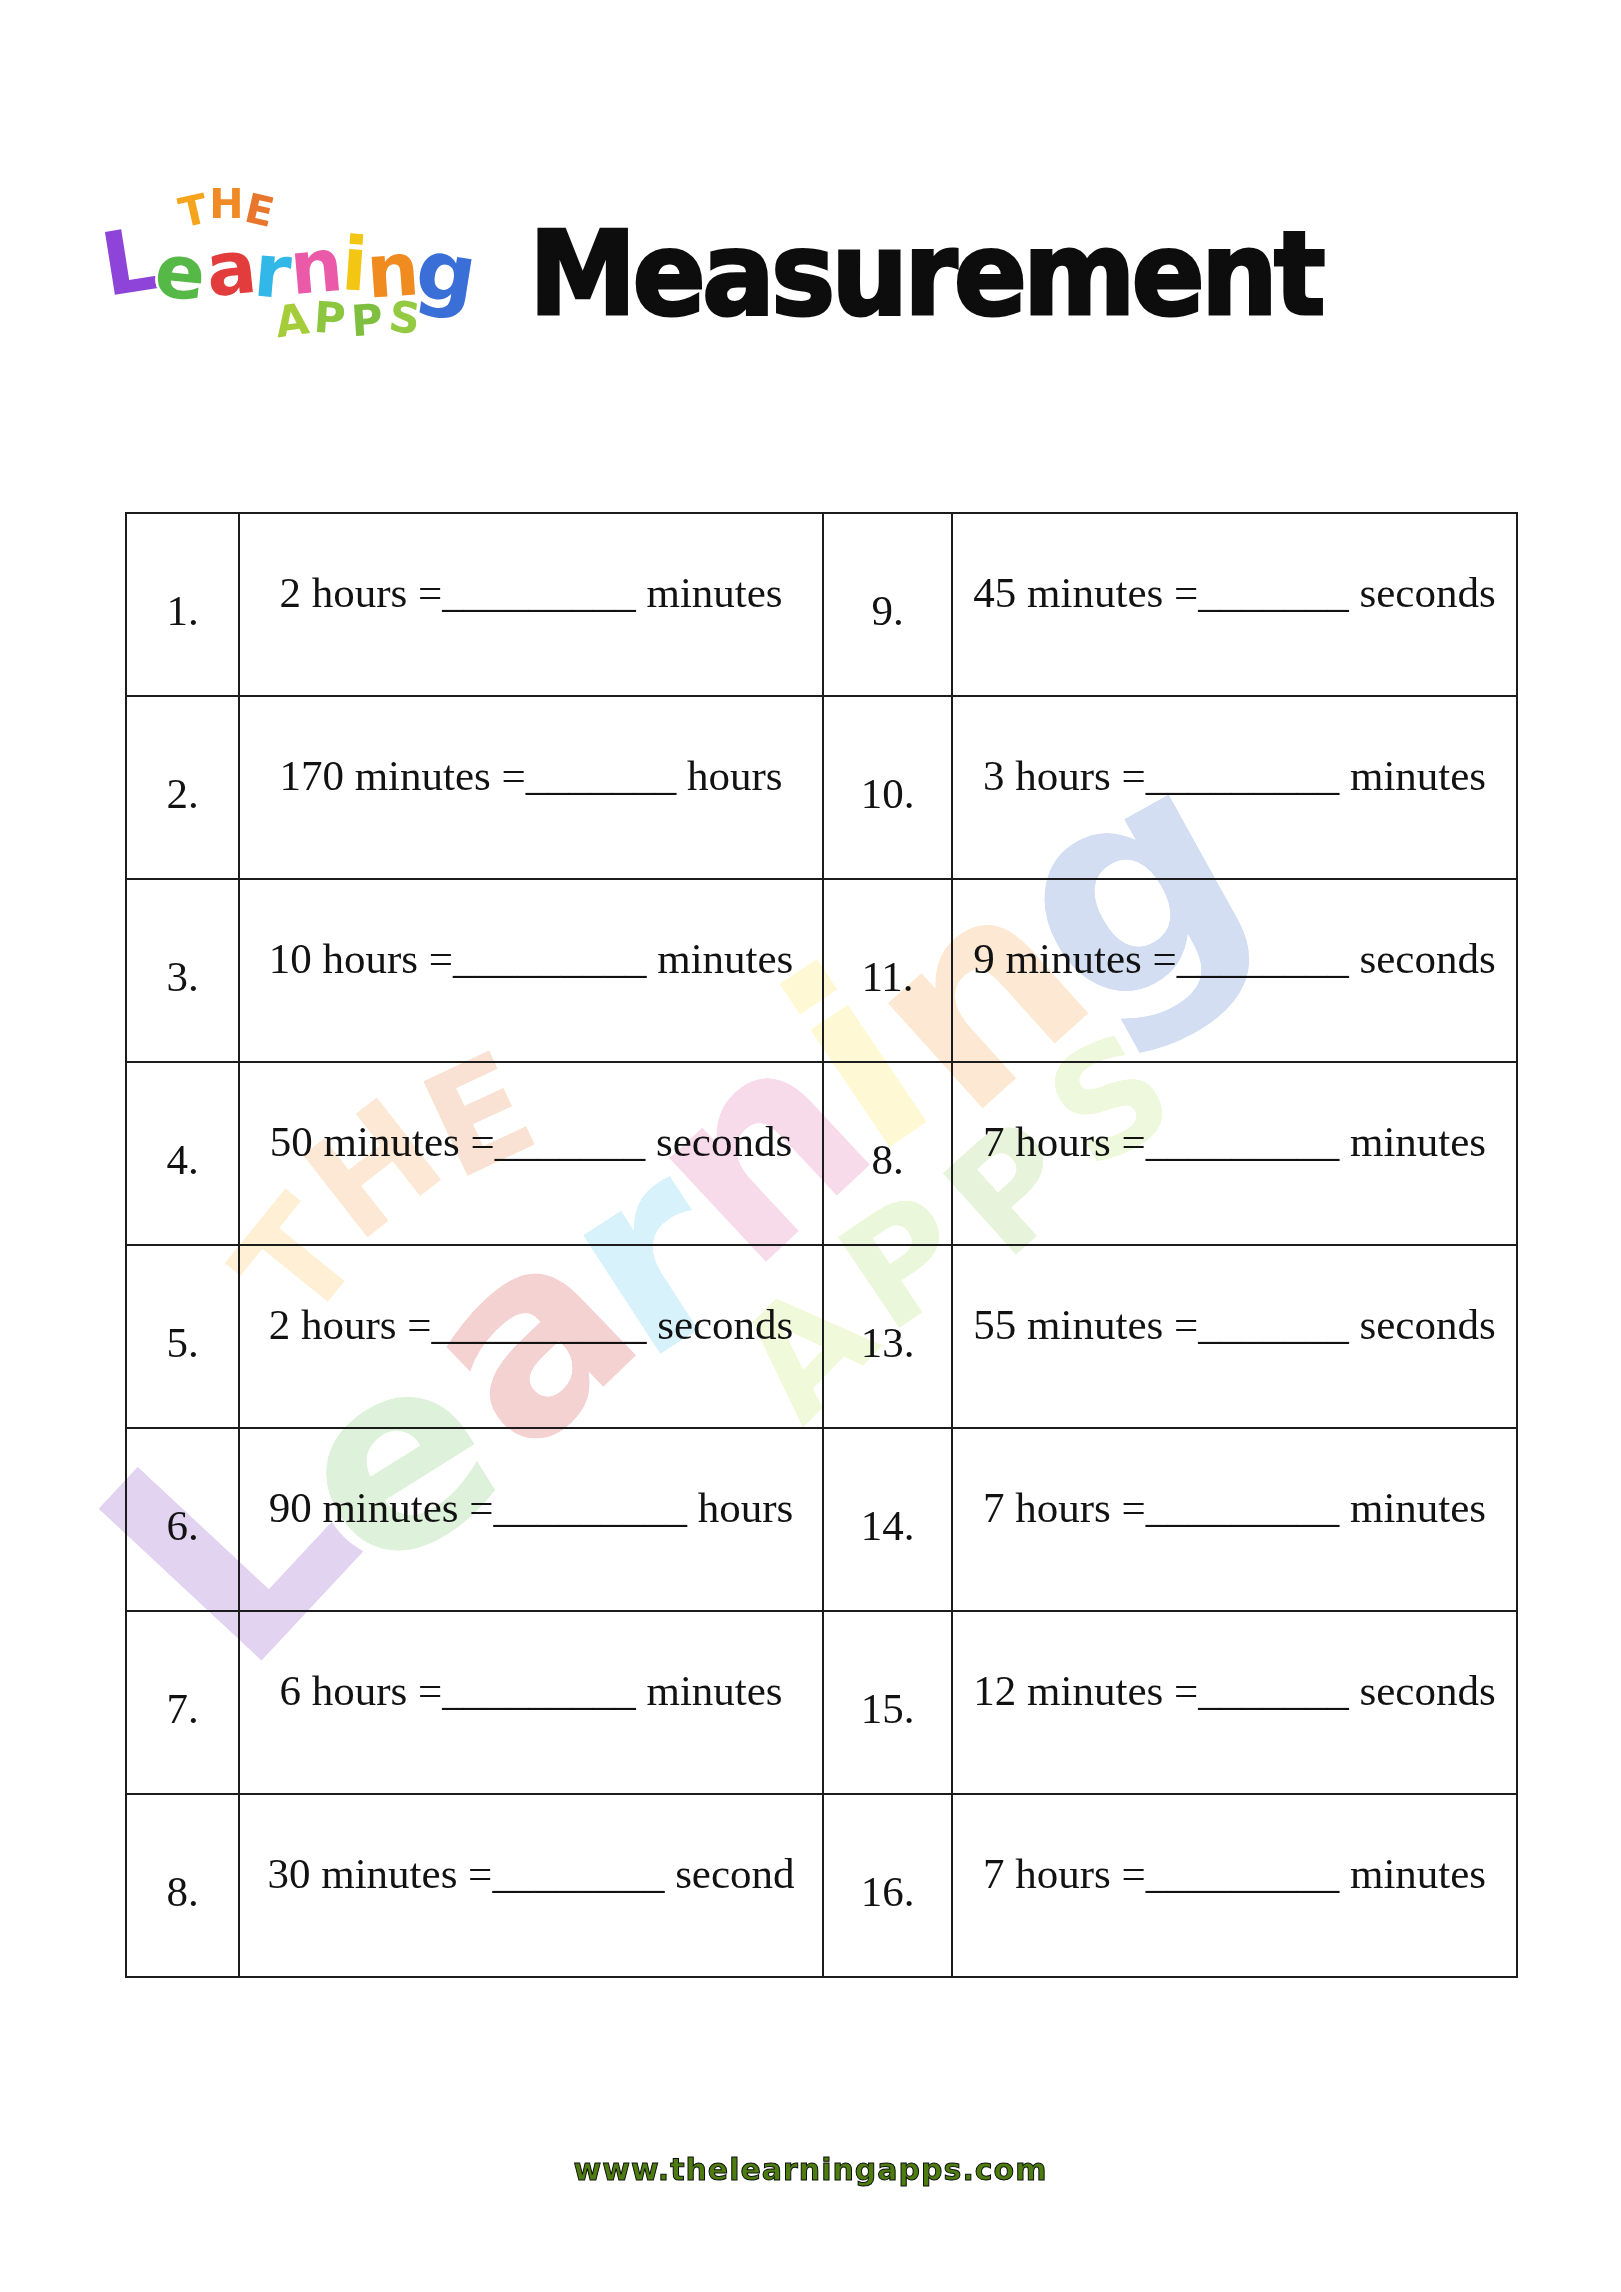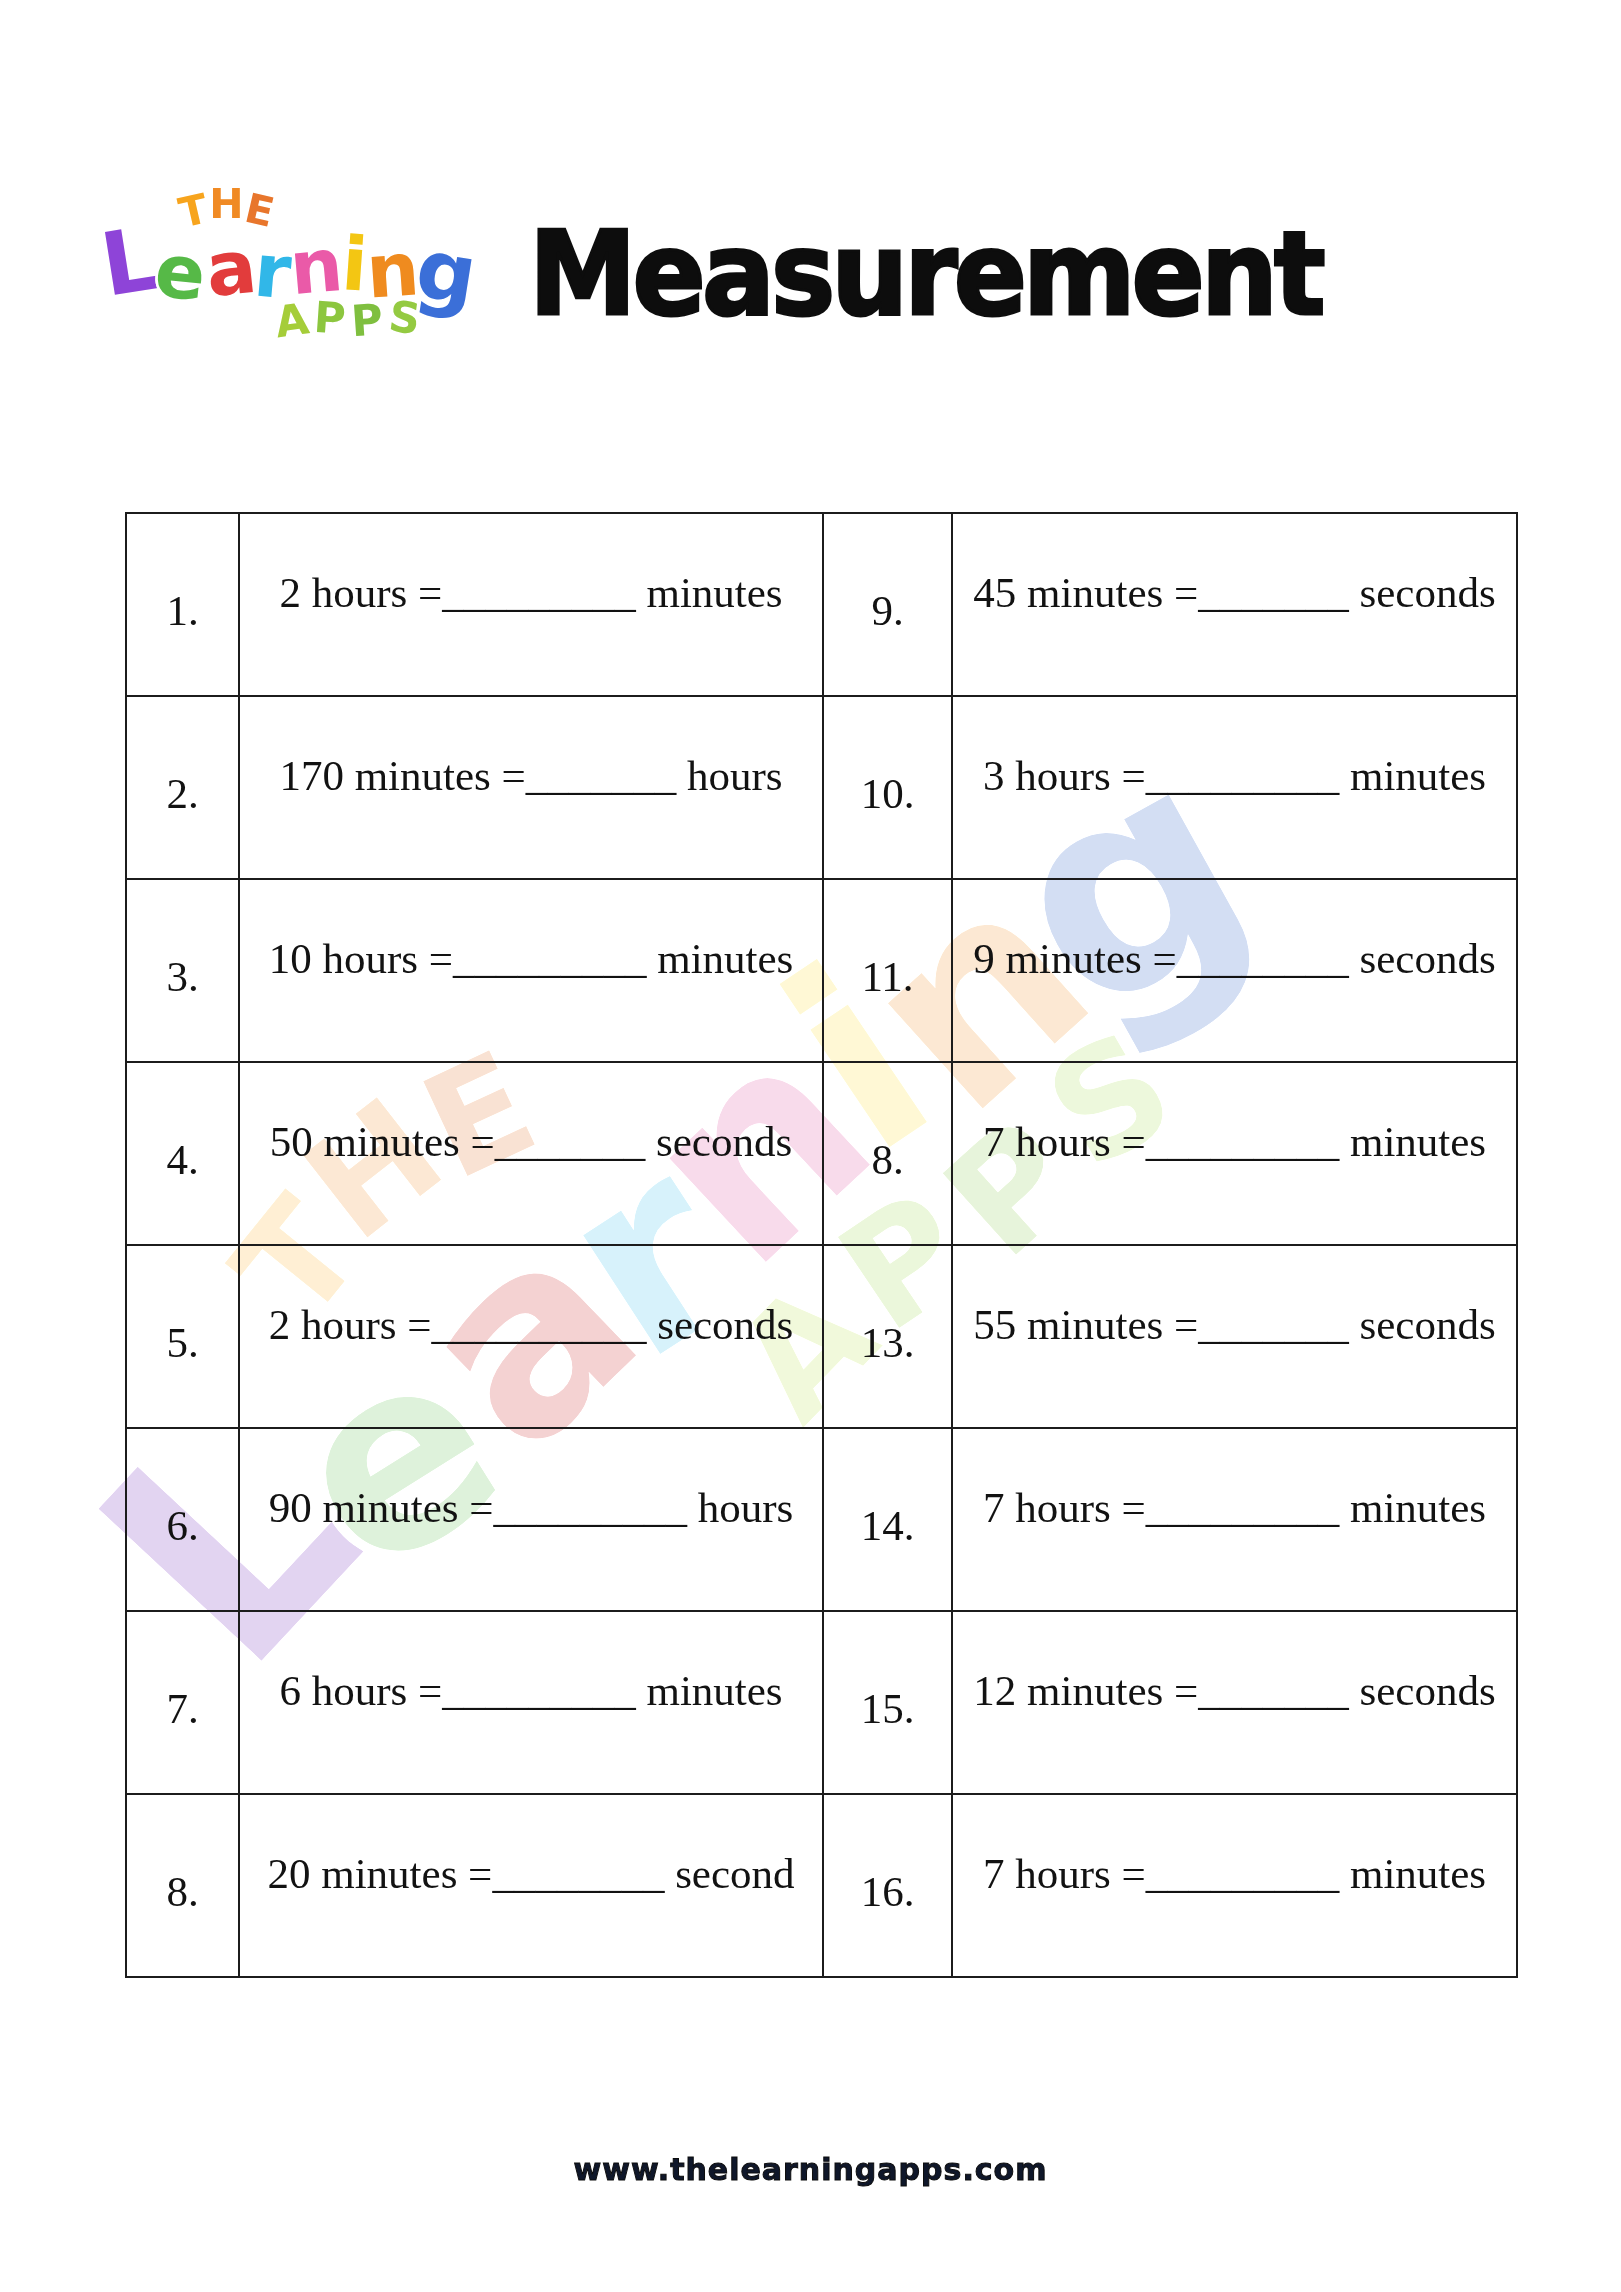--- a/index.html
+++ b/index.html
@@ -66,21 +66,21 @@
   }
   table.sheet td{border:2.9px solid #1c1c1c;overflow:hidden;}
   td.num-cell{text-align:center;vertical-align:middle;padding-top:13.7px;}
   td.q-cell{text-align:center;vertical-align:middle;padding-bottom:25.5px;white-space:nowrap;}
   .blank{letter-spacing:0;text-align:right;}
 
   
   .footer{
     position:absolute;left:0;top:2152px;width:100%;text-align:center;z-index:2;
     font-family:"DejaVu Sans", sans-serif;font-weight:bold;font-size:30px;
-    letter-spacing:1px;color:#0f172a;-webkit-text-stroke:1px #0c0c0c;
+    letter-spacing:1px;color:#4d7c0f;-webkit-text-stroke:1px #0c0c0c;
   }
 </style>
 </head>
 <body>
 
 <div class="page">
 
   <div class="logo watermark" aria-hidden="true">
     <span class="logo-the"><span class="outl lt0" style="color: rgb(247, 164, 29);">T</span><span class="outl lt1" style="color: rgb(240, 138, 36);">H</span><span class="outl lt2" style="color: rgb(232, 118, 44);">E</span></span>
     <span class="logo-word"><span class="outl lw0" style="color: rgb(142, 68, 216);">L</span><span class="outl lw1" style="color: rgb(86, 185, 71);">e</span><span class="outl lw2" style="color: rgb(226, 60, 60);">a</span><span class="outl lw3" style="color: rgb(49, 183, 232);">r</span><span class="outl lw4" style="color: rgb(234, 90, 168);">n</span><span class="outl lw5" style="color: rgb(243, 198, 19);">i</span><span class="outl lw6" style="color: rgb(239, 139, 31);">n</span><span class="outl lw7" style="color: rgb(59, 111, 216);">g</span></span>
@@ -141,21 +141,21 @@
           <td class="q-cell"><span>7 hours =</span><span class="blank">_________</span><span>&nbsp;minutes</span></td>
         </tr>
         <tr style="height: 183px;">
           <td class="num-cell">7.</td>
           <td class="q-cell"><span>6 hours =</span><span class="blank">_________</span><span>&nbsp;minutes</span></td>
           <td class="num-cell">15.</td>
           <td class="q-cell"><span>12 minutes =</span><span class="blank">_______</span><span>&nbsp;seconds</span></td>
         </tr>
         <tr style="height: 183px;">
           <td class="num-cell">8.</td>
-          <td class="q-cell"><span>20 minutes =</span><span class="blank">________</span><span>&nbsp;second</span></td>
+          <td class="q-cell"><span>30 minutes =</span><span class="blank">________</span><span>&nbsp;second</span></td>
           <td class="num-cell">16.</td>
           <td class="q-cell"><span>7 hours =</span><span class="blank">_________</span><span>&nbsp;minutes</span></td>
         </tr>
       </tbody>
   </table>
 
   <div class="footer">www.thelearningapps.com</div>
 
 </div>
 

